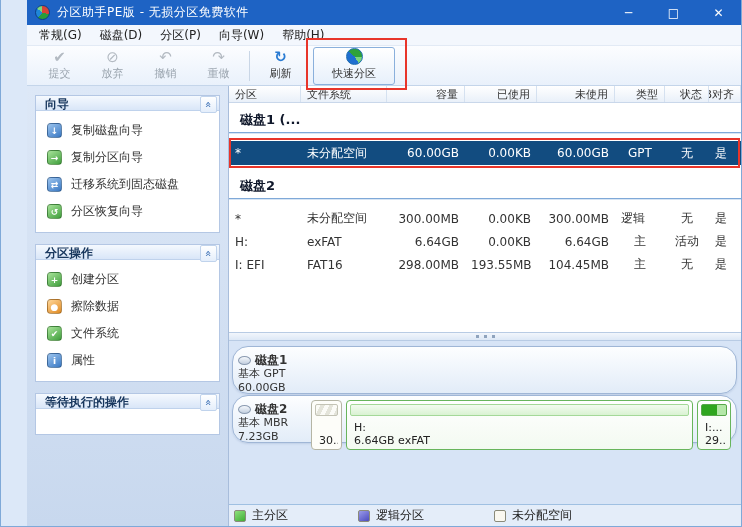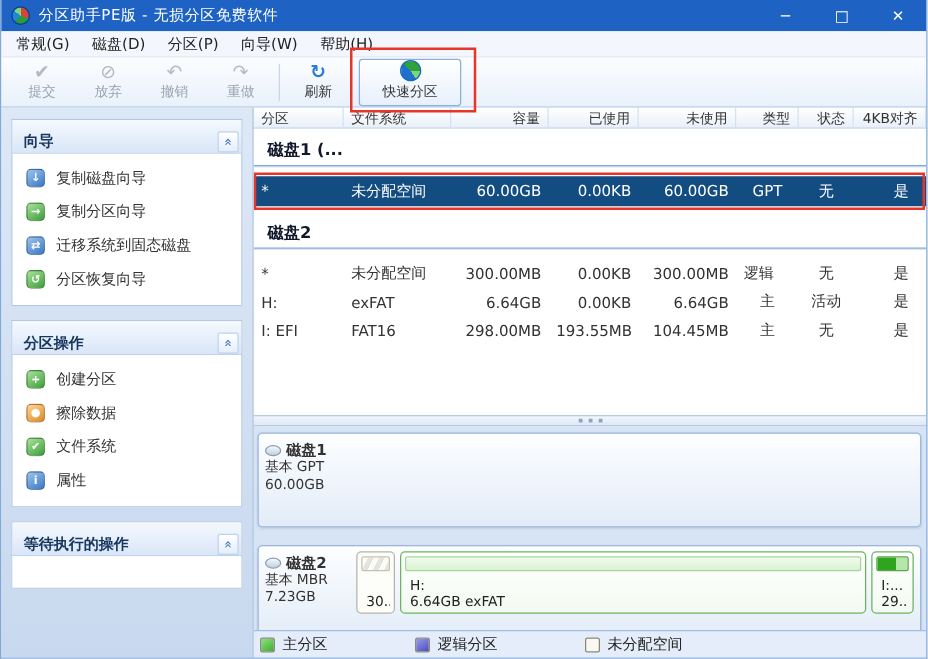--- a/index.html
+++ b/index.html
@@ -1,19 +1,19 @@
 <!DOCTYPE html>
 <html><head>
 <meta charset="utf-8">
 <style>
   * { margin:0; padding:0; box-sizing:border-box; }
   html,body { width:742px; height:527px; }
   body { font-family:"DejaVu Sans","Liberation Sans",sans-serif; font-size:12px; color:#333; background:#cfe0f3; }
 
-  .window { position:relative; width:742px; height:527px; border:1px solid #7fa9d8; border-top:none; background:#dce8f8; overflow:hidden; }
+  .window { position:relative; width:742px; height:527px; border:1px solid #7fa9d8; border-top:none; background:#dce8f8; overflow:hidden;padding-left:26px; }
 
   
   .titlebar { height:25px; background:#1e63c4; display:flex; align-items:center; color:#fff; }
   .app-icon { width:15px; height:15px; border-radius:50%; margin:0 7px 0 8px;
     background:conic-gradient(#d84437 0 30%, #2a9d3a 30% 62%, #1f86d8 62% 85%, #7bd67e 85%); border:1px solid #0c3f86; }
   .title-text { font-size:12px; letter-spacing:.5px; }
   .win-controls { margin-left:auto; display:flex; height:100%; }
   .win-btn { width:45px; height:100%; display:flex; align-items:center; justify-content:center; font-size:12px; color:#fff; cursor:default; }
 
   
@@ -35,22 +35,22 @@
   .pie-ico { width:17px; height:17px; border-radius:50%;
     background:conic-gradient(from -50deg,#2fa23a 0 40%,#7bd67e 40% 55%,#1f6fd0 55% 100%); border:1px solid #1b6bb0; }
   .redbox-toolbar { position:absolute; left:279px; top:-8px; width:101px; height:52px; border:2px solid #e8352a; pointer-events:none; z-index:5; }
 
   
   .app-body { display:flex; height:440px; }
 
   
   .sidebar { width:202px; background:linear-gradient(180deg,#dde8f7,#c8d8ee); border-right:1px solid #a8bddb; padding:9px 8px 0 8px; }
   .panel { background:#fff; border:1px solid #b4c7e4; margin-bottom:11px; }
-  .panel-header { height:27px; background:linear-gradient(#f5f9fe,#d9e6f8); border-bottom:1px solid #bfd2ec;
-    display:flex; align-items:flex-end; justify-content:space-between; padding:0 2px 0 9px;gap:31px; }
+  .panel-header { height:15px; background:linear-gradient(#f5f9fe,#d9e6f8); border-bottom:1px solid #bfd2ec;
+    display:flex; align-items:flex-start; justify-content:space-between; padding:0 2px 0 9px;gap:31px; }
   .panel-title { font-weight:bold; font-size:12px; color:#17365d; }
   .chevron { width:17px; height:17px; background:linear-gradient(#ffffff,#e4eefb); border:1px solid #c0d3ec; border-radius:2px;
     display:flex; align-items:center; justify-content:center; color:#3a6fb5; font-size:11px; }
   .chevron span { display:inline-block; transform:rotate(90deg); }
   .panel-items { padding:6px 0 7px 0; }
   .side-item { display:flex; align-items:center; gap:9px; padding:5px 4px 5px 11px; }
   .side-ico { width:15px; height:15px; border-radius:4px; flex:none; display:flex; align-items:center; justify-content:center;
     color:#fff; font-size:9px; font-weight:bold; border:1px solid rgba(0,0,0,.25); }
   .ico-blue  { background:linear-gradient(145deg,#9cc4ee,#3a79c4); }
   .ico-green { background:linear-gradient(145deg,#a8e49a,#3f9e3c); }
@@ -75,22 +75,22 @@
   .row-selected .red-outline { position:absolute; left:0; right:1px; top:-3px; bottom:-3px; border:2px solid #e8352a; pointer-events:none; }
   .plain-rows .trow { height:23px; }
 
   
   .splitter { height:9px; background:linear-gradient(#f2f6fc,#dde8f6); border-top:1px solid #b8cbe4; border-bottom:1px solid #b8cbe4;
     display:flex; align-items:center; justify-content:center; gap:5px; }
   .splitter i { width:3px; height:3px; background:#8fa3bd; display:block; }
 
   
   .diskview { height:163px; background:#d7e4f6; padding:5px 4px 0 3px; }
-  .disk-panel { height:76px; border:1px solid #9fb6d6; border-radius:4px; background:linear-gradient(#fdfeff,#e2ecf8);
-    display:flex; padding:4px 5px; margin-bottom:14px; box-shadow:0 1px 2px rgba(60,90,140,.15); }
+  .disk-panel { height:48px; border:1px solid #9fb6d6; border-radius:16px; background:linear-gradient(#fdfeff,#e2ecf8);
+    display:flex; padding:4px 5px; margin-bottom:1px; box-shadow:0 1px 2px rgba(60,90,140,.15); }
   .disk-info { width:73px; flex:none; font-size:11px; line-height:14px; color:#333; padding-top:2px; }
   .disk-name { font-weight:bold; font-size:12px; display:flex; align-items:center; gap:4px; }
   .disk-ico { width:13px; height:9px; border-radius:50%; background:linear-gradient(#f5f8fc,#c3cfdf); border:1px solid #8a9ab0; display:inline-block; }
   .seg-area { flex:1; display:flex; gap:4px; min-width:0; }
   .seg { position:relative; border-radius:4px; height:50px; overflow:hidden; }
   .seg-strip { position:absolute; left:3px; right:3px; top:3px; height:12px; border-radius:2px; }
   .seg-lines { position:absolute; left:7px; right:3px; bottom:2px; font-size:11px; line-height:13px; color:#222; white-space:nowrap; overflow:hidden; }
   .seg-green-full { flex:1; background:#8ce87c; border:1px solid #55ae47; }
   .hatch { background:repeating-linear-gradient(115deg,#fbfbf7 0 4px,#e4e4da 4px 8px); border:1px solid #c3c3b5; }
   .seg-unalloc { width:31px; flex:none; background:#fdfdf9; border:1px solid #b5b5a5; }

